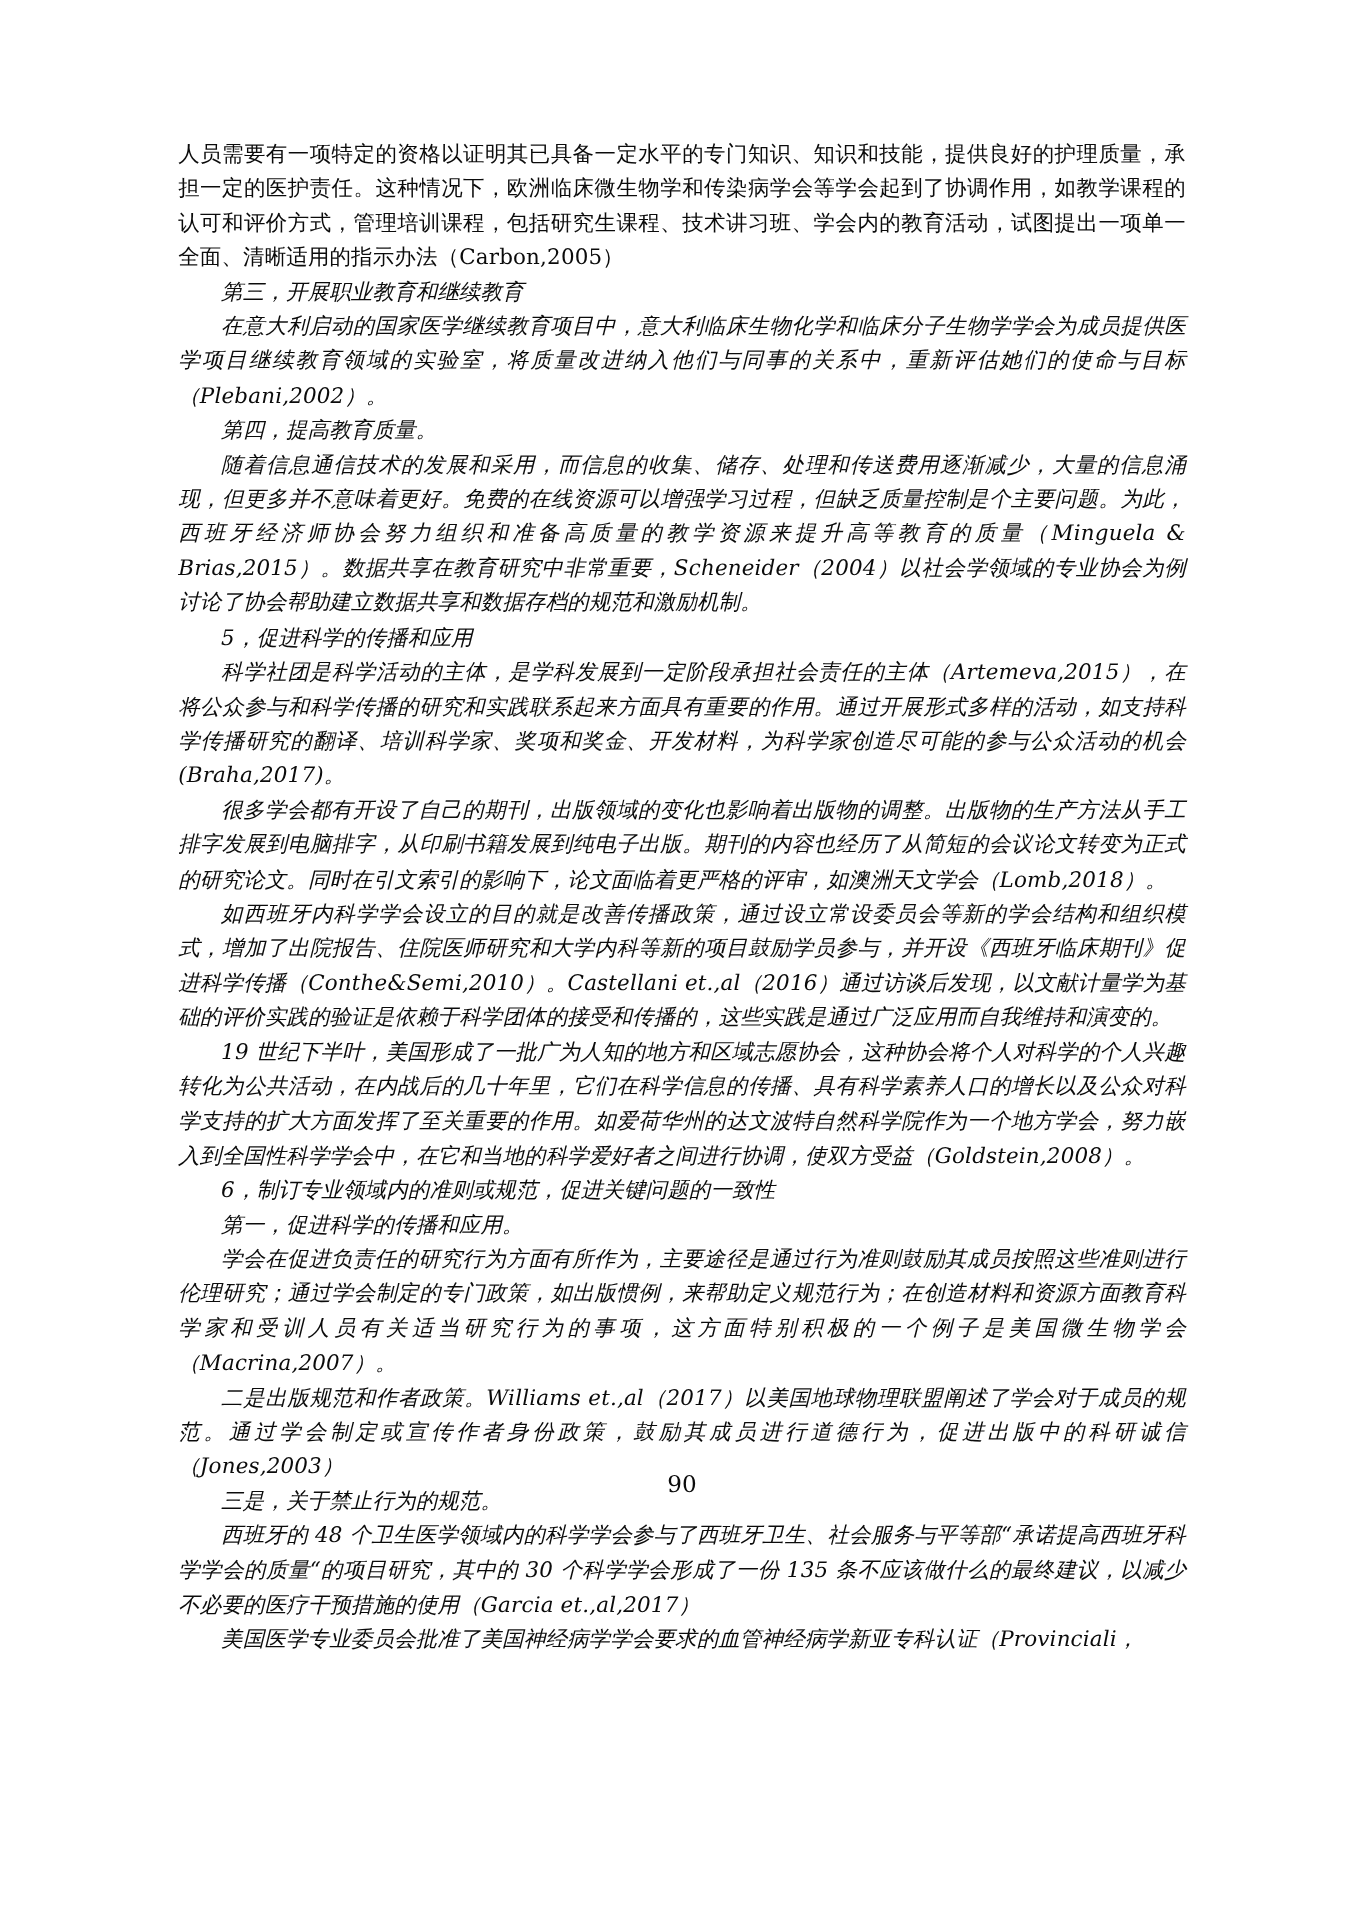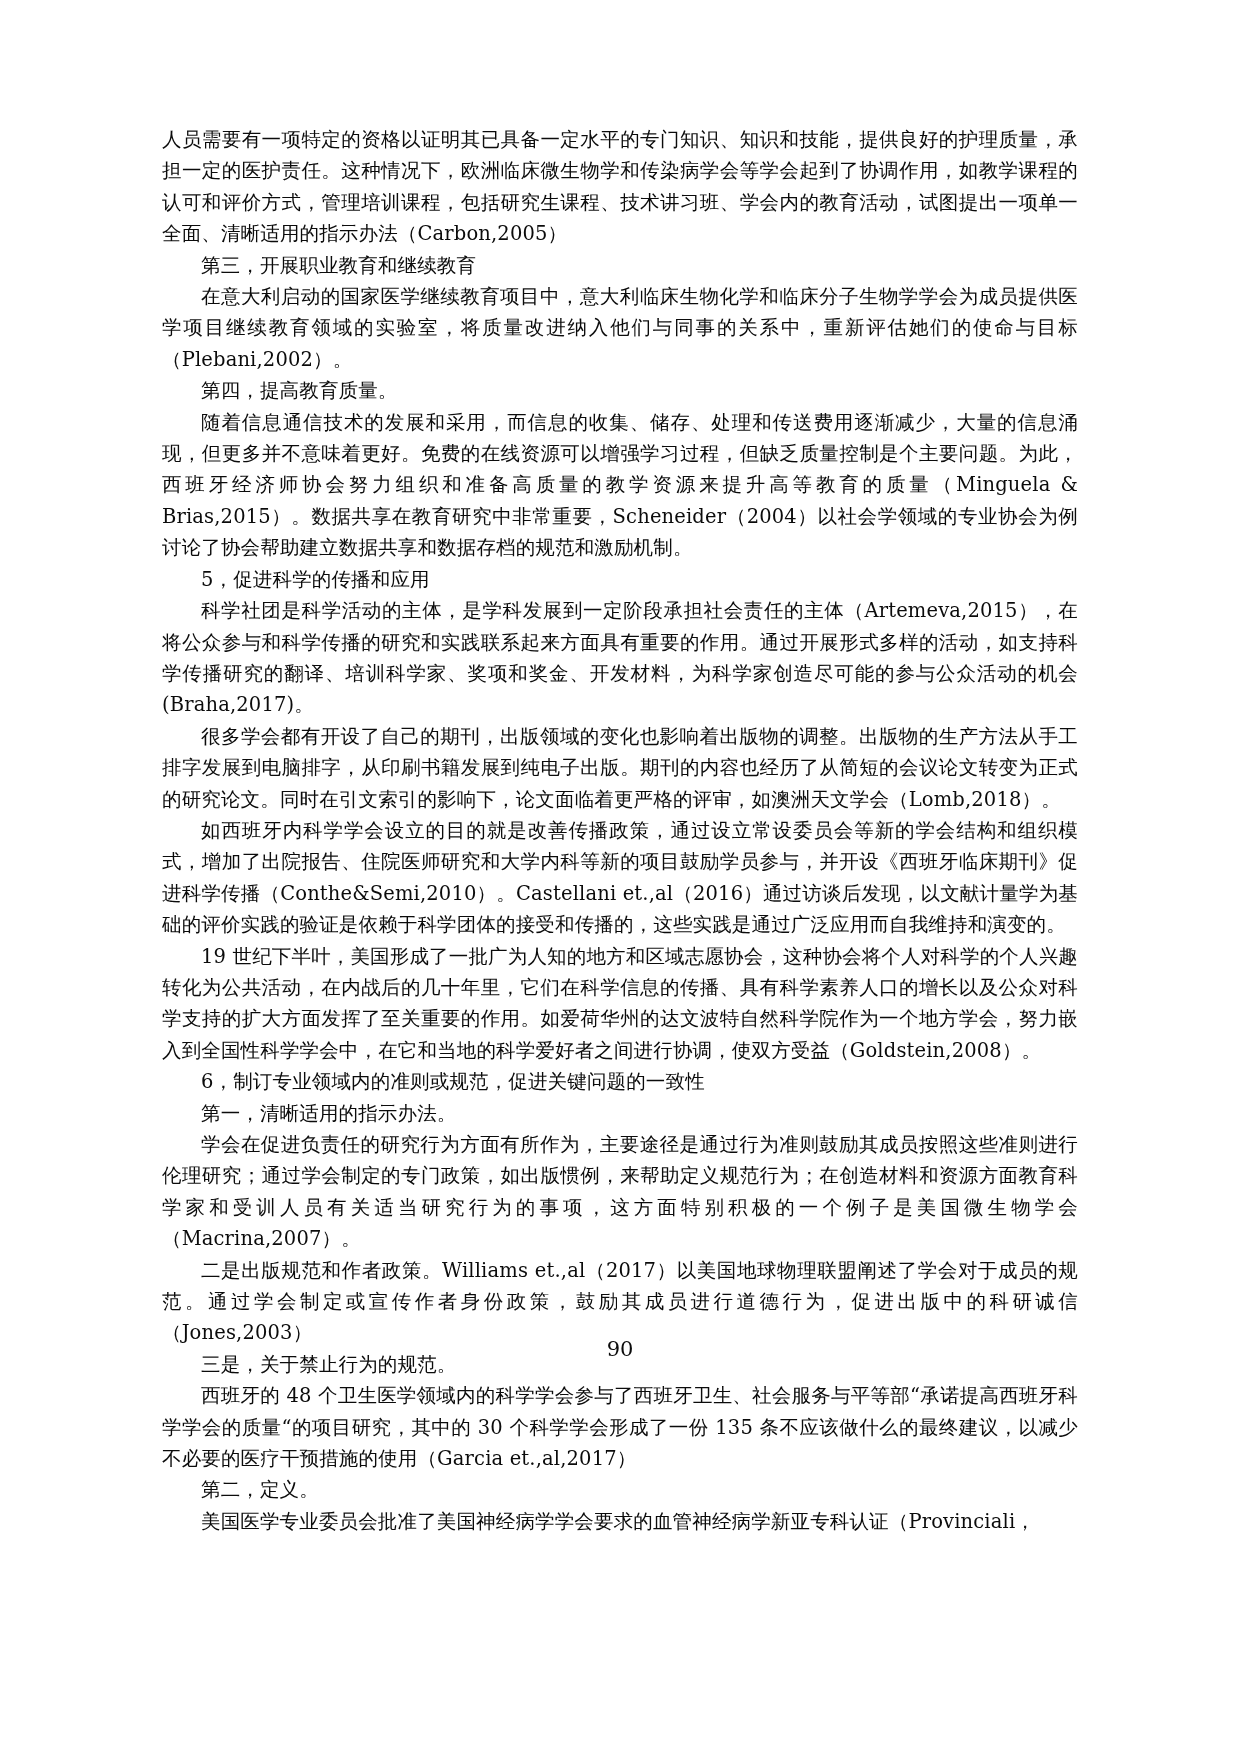--- a/index.html
+++ b/index.html
@@ -24,20 +24,21 @@
     text-align: justify;
     text-justify: inter-character;
   }
   .body-text p {
     margin: 0;
     text-indent: 0;
     letter-spacing: 0.15px;
   }
   .body-text p.indent {
     text-indent: 39px;
+    font-style: italic;
   }
   .page-number {
     position: absolute;
     left: 0;
     right: 0;
     bottom: 392px;
     text-align: center;
     font-size: 21px;
     color: #0b0b0b;
     font-family: "DejaVu Serif", "Liberation Serif", serif;
@@ -52,22 +53,21 @@
     <p class="indent">第三，开展职业教育和继续教育</p>
     <p class="indent">在意大利启动的国家医学继续教育项目中，意大利临床生物化学和临床分子生物学学会为成员提供医学项目继续教育领域的实验室，将质量改进纳入他们与同事的关系中，重新评估她们的使命与目标（Plebani,2002）。</p>
     <p class="indent">第四，提高教育质量。</p>
     <p class="indent">随着信息通信技术的发展和采用，而信息的收集、储存、处理和传送费用逐渐减少，大量的信息涌现，但更多并不意味着更好。免费的在线资源可以增强学习过程，但缺乏质量控制是个主要问题。为此，西班牙经济师协会努力组织和准备高质量的教学资源来提升高等教育的质量（Minguela &amp; Brias,2015）。数据共享在教育研究中非常重要，Scheneider（2004）以社会学领域的专业协会为例讨论了协会帮助建立数据共享和数据存档的规范和激励机制。</p>
     <p class="indent">5，促进科学的传播和应用</p>
     <p class="indent">科学社团是科学活动的主体，是学科发展到一定阶段承担社会责任的主体（Artemeva,2015），在将公众参与和科学传播的研究和实践联系起来方面具有重要的作用。通过开展形式多样的活动，如支持科学传播研究的翻译、培训科学家、奖项和奖金、开发材料，为科学家创造尽可能的参与公众活动的机会(Braha,2017)。</p>
     <p class="indent">很多学会都有开设了自己的期刊，出版领域的变化也影响着出版物的调整。出版物的生产方法从手工排字发展到电脑排字，从印刷书籍发展到纯电子出版。期刊的内容也经历了从简短的会议论文转变为正式的研究论文。同时在引文索引的影响下，论文面临着更严格的评审，如澳洲天文学会（Lomb,2018）。</p>
     <p class="indent">如西班牙内科学学会设立的目的就是改善传播政策，通过设立常设委员会等新的学会结构和组织模式，增加了出院报告、住院医师研究和大学内科等新的项目鼓励学员参与，并开设《西班牙临床期刊》促进科学传播（Conthe&amp;Semi,2010）。Castellani et.,al（2016）通过访谈后发现，以文献计量学为基础的评价实践的验证是依赖于科学团体的接受和传播的，这些实践是通过广泛应用而自我维持和演变的。</p>
     <p class="indent">19 世纪下半叶，美国形成了一批广为人知的地方和区域志愿协会，这种协会将个人对科学的个人兴趣转化为公共活动，在内战后的几十年里，它们在科学信息的传播、具有科学素养人口的增长以及公众对科学支持的扩大方面发挥了至关重要的作用。如爱荷华州的达文波特自然科学院作为一个地方学会，努力嵌入到全国性科学学会中，在它和当地的科学爱好者之间进行协调，使双方受益（Goldstein,2008）。</p>
     <p class="indent">6，制订专业领域内的准则或规范，促进关键问题的一致性</p>
-    <p class="indent">第一，清晰适用的指示办法。</p>
+    <p class="indent">第一，促进科学的传播和应用。</p>
     <p class="indent">学会在促进负责任的研究行为方面有所作为，主要途径是通过行为准则鼓励其成员按照这些准则进行伦理研究；通过学会制定的专门政策，如出版惯例，来帮助定义规范行为；在创造材料和资源方面教育科学家和受训人员有关适当研究行为的事项，这方面特别积极的一个例子是美国微生物学会（Macrina,2007）。</p>
     <p class="indent">二是出版规范和作者政策。Williams et.,al（2017）以美国地球物理联盟阐述了学会对于成员的规范。通过学会制定或宣传作者身份政策，鼓励其成员进行道德行为，促进出版中的科研诚信（Jones,2003）</p>
     <p class="indent">三是，关于禁止行为的规范。</p>
     <p class="indent">西班牙的 48 个卫生医学领域内的科学学会参与了西班牙卫生、社会服务与平等部“承诺提高西班牙科学学会的质量“的项目研究，其中的 30 个科学学会形成了一份 135 条不应该做什么的最终建议，以减少不必要的医疗干预措施的使用（Garcia et.,al,2017）</p>
-    <p class="indent">第二，定义。</p>
     <p class="indent">美国医学专业委员会批准了美国神经病学学会要求的血管神经病学新亚专科认证（Provinciali，</p>
   </div>
   <div class="page-number">90</div>
 </div>
 
 </body></html>

